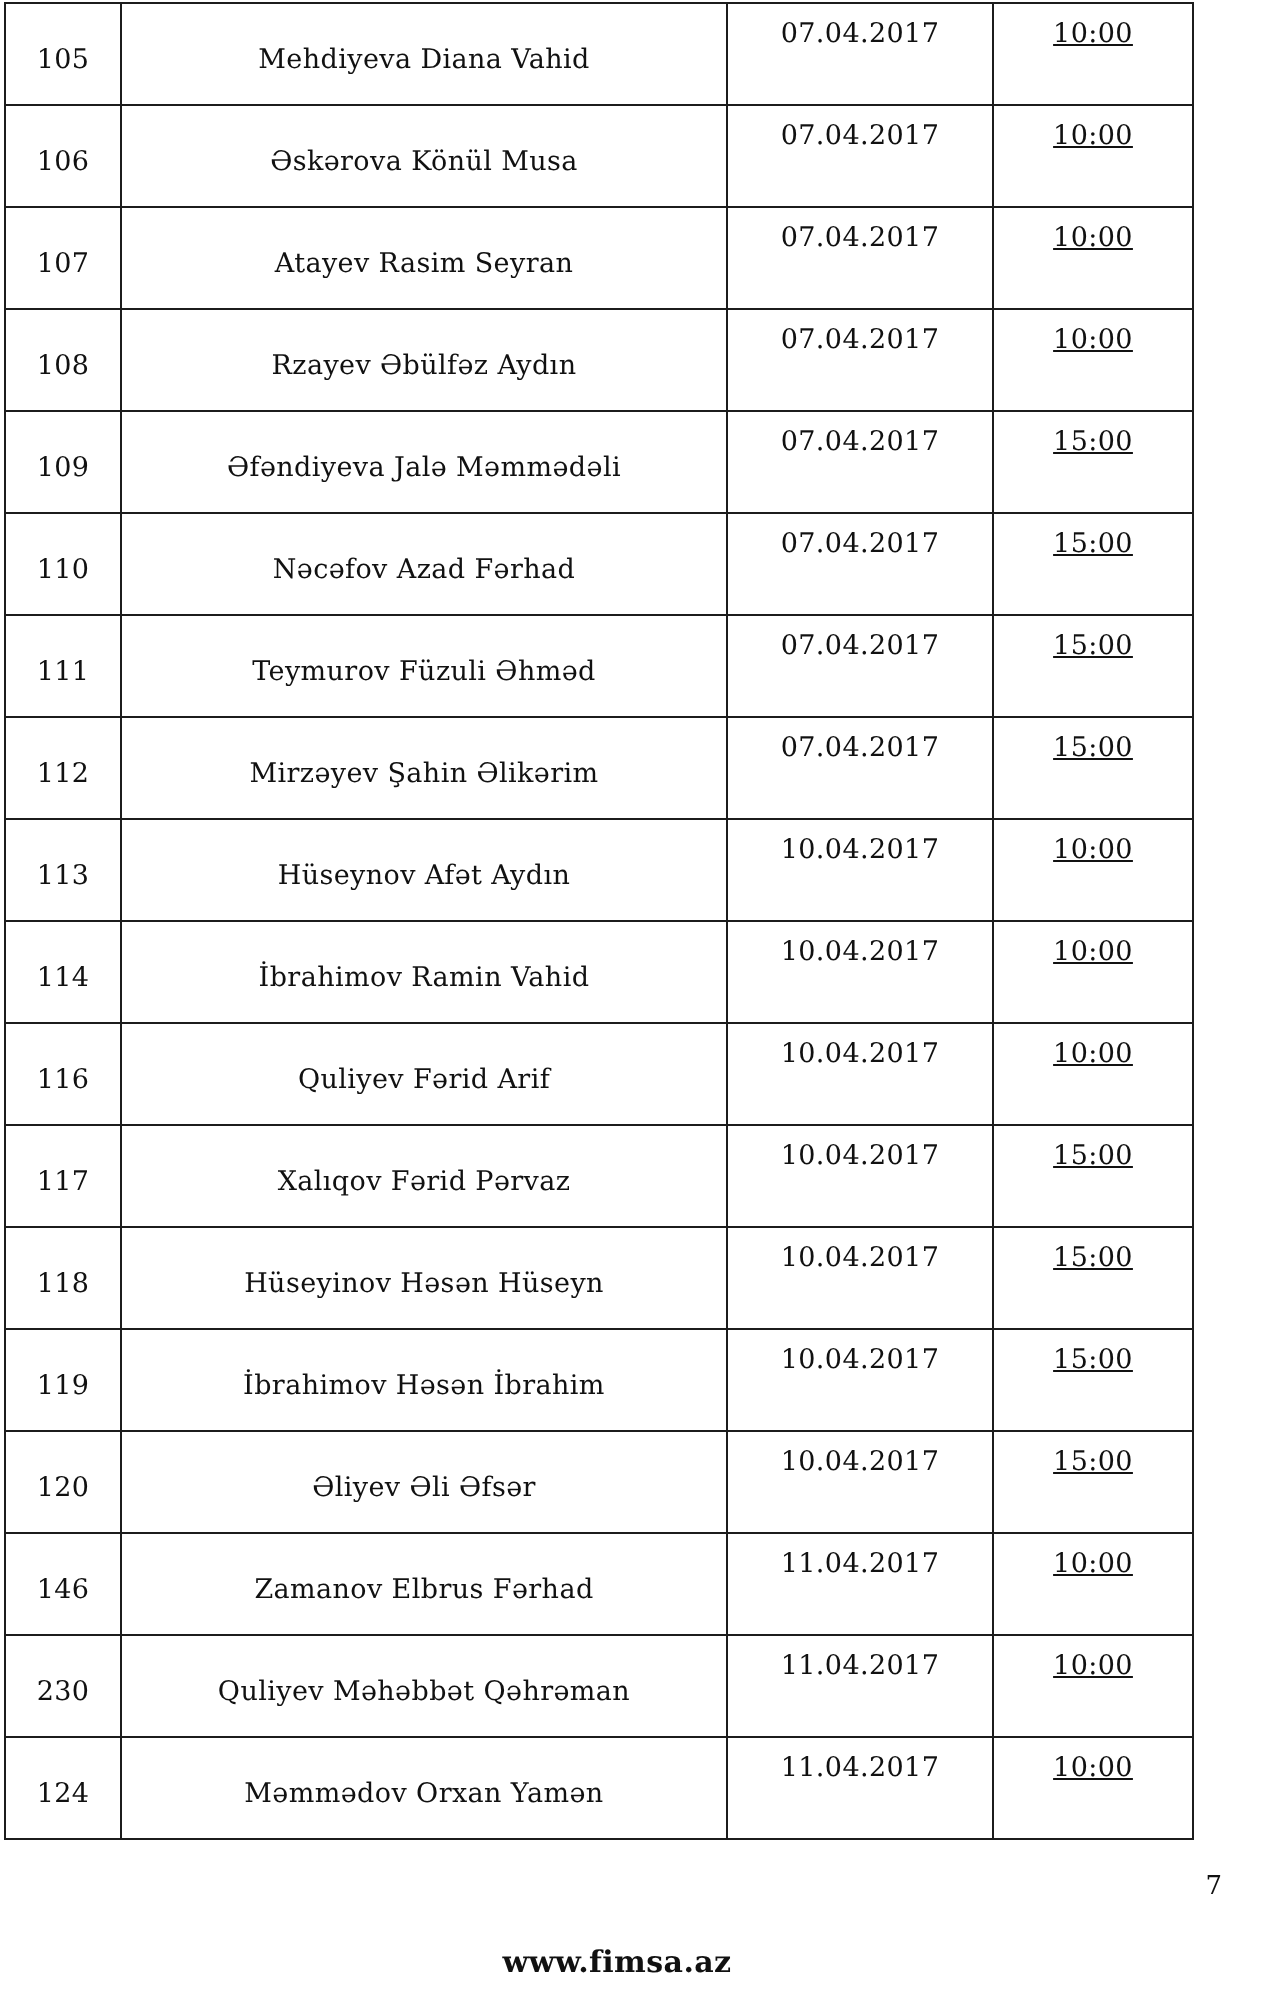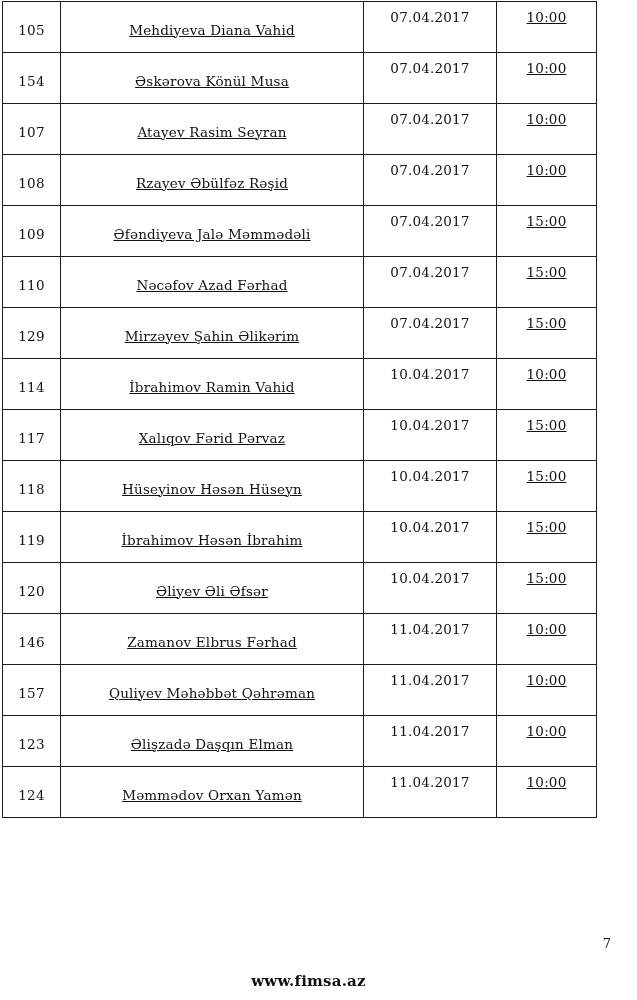--- a/index.html
+++ b/index.html
@@ -27,21 +27,21 @@
   table.schedule td {
     border: 1px solid #1c1c1c;
     height: 42px;
     text-align: center;
     font-size: 13.5px;
     letter-spacing: 0.2px;
     overflow: hidden;
     white-space: nowrap;
   }
   td.c-no   { width: 55px;  vertical-align: middle; padding-top: 6px; }
-  td.c-name { width: 300px; vertical-align: middle; padding-top: 6px; text-decoration: underline; }
+  td.c-name { width: 300px; vertical-align: middle; padding-top: 6px; }
   td.c-date { width: 130px; vertical-align: top;    padding-top: 7px; }
   td.c-time { width: 97px;  vertical-align: top;    padding-top: 7px; text-decoration: underline; }
   .page-number {
     position: absolute;
     right: 26px;
     top: 936px;
     font-size: 13px;
   }
   .site-footer {
     position: absolute;
@@ -62,71 +62,89 @@
   <table class="schedule">
     <tbody id="table-body">
   <tr>
     <td class="c-no">105</td>
     <td class="c-name">Mehdiyeva Diana Vahid</td>
     <td class="c-date">07.04.2017</td>
     <td class="c-time">10:00</td>
   </tr>
 
   <tr>
-    <td class="c-no">154</td>
+    <td class="c-no">106</td>
     <td class="c-name">Əskərova Könül Musa</td>
     <td class="c-date">07.04.2017</td>
     <td class="c-time">10:00</td>
   </tr>
 
   <tr>
     <td class="c-no">107</td>
     <td class="c-name">Atayev Rasim Seyran</td>
     <td class="c-date">07.04.2017</td>
     <td class="c-time">10:00</td>
   </tr>
 
   <tr>
     <td class="c-no">108</td>
-    <td class="c-name">Rzayev Əbülfəz Rəşid</td>
+    <td class="c-name">Rzayev Əbülfəz Aydın</td>
     <td class="c-date">07.04.2017</td>
     <td class="c-time">10:00</td>
   </tr>
 
   <tr>
     <td class="c-no">109</td>
     <td class="c-name">Əfəndiyeva Jalə Məmmədəli</td>
     <td class="c-date">07.04.2017</td>
     <td class="c-time">15:00</td>
   </tr>
 
   <tr>
     <td class="c-no">110</td>
     <td class="c-name">Nəcəfov Azad Fərhad</td>
     <td class="c-date">07.04.2017</td>
     <td class="c-time">15:00</td>
   </tr>
 
-
-  <tr>
-    <td class="c-no">129</td>
+  <tr>
+    <td class="c-no">111</td>
+    <td class="c-name">Teymurov Füzuli Əhməd</td>
+    <td class="c-date">07.04.2017</td>
+    <td class="c-time">15:00</td>
+  </tr>
+
+  <tr>
+    <td class="c-no">112</td>
     <td class="c-name">Mirzəyev Şahin Əlikərim</td>
     <td class="c-date">07.04.2017</td>
     <td class="c-time">15:00</td>
   </tr>
 
+  <tr>
+    <td class="c-no">113</td>
+    <td class="c-name">Hüseynov Afət Aydın</td>
+    <td class="c-date">10.04.2017</td>
+    <td class="c-time">10:00</td>
+  </tr>
 
   <tr>
     <td class="c-no">114</td>
     <td class="c-name">İbrahimov Ramin Vahid</td>
     <td class="c-date">10.04.2017</td>
     <td class="c-time">10:00</td>
   </tr>
 
 
+  <tr>
+    <td class="c-no">116</td>
+    <td class="c-name">Quliyev Fərid Arif</td>
+    <td class="c-date">10.04.2017</td>
+    <td class="c-time">10:00</td>
+  </tr>
 
   <tr>
     <td class="c-no">117</td>
     <td class="c-name">Xalıqov Fərid Pərvaz</td>
     <td class="c-date">10.04.2017</td>
     <td class="c-time">15:00</td>
   </tr>
 
   <tr>
     <td class="c-no">118</td>
@@ -150,32 +168,26 @@
   </tr>
 
   <tr>
     <td class="c-no">146</td>
     <td class="c-name">Zamanov Elbrus Fərhad</td>
     <td class="c-date">11.04.2017</td>
     <td class="c-time">10:00</td>
   </tr>
 
   <tr>
-    <td class="c-no">157</td>
+    <td class="c-no">230</td>
     <td class="c-name">Quliyev Məhəbbət Qəhrəman</td>
     <td class="c-date">11.04.2017</td>
     <td class="c-time">10:00</td>
   </tr>
 
-  <tr>
-    <td class="c-no">123</td>
-    <td class="c-name">Əlişzadə Daşqın Elman</td>
-    <td class="c-date">11.04.2017</td>
-    <td class="c-time">10:00</td>
-  </tr>
 
   <tr>
     <td class="c-no">124</td>
     <td class="c-name">Məmmədov Orxan Yamən</td>
     <td class="c-date">11.04.2017</td>
     <td class="c-time">10:00</td>
   </tr>
 
 </tbody>
   </table>

